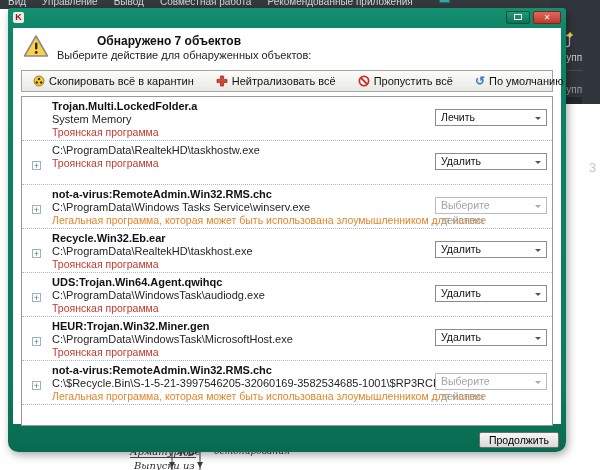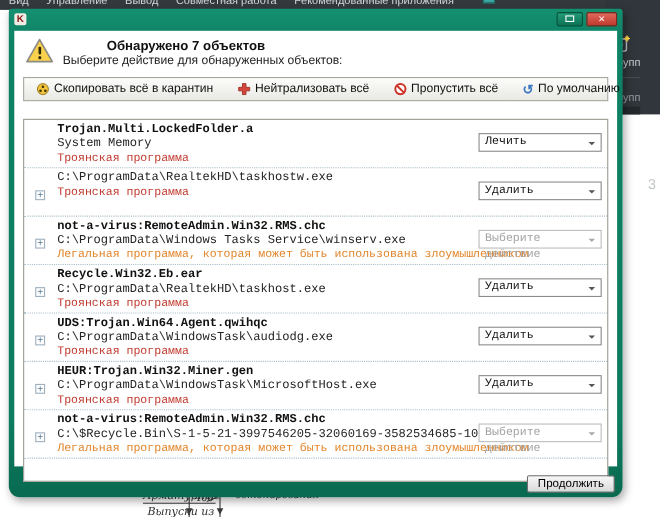--- a/index.html
+++ b/index.html
@@ -41,21 +41,21 @@
   .content{position:absolute;left:5px;right:5px;top:20px;bottom:28px;background:#ffffff;}
   .header{position:relative;height:42px;}
   .warn-icon{position:absolute;left:10px;top:6px;}
   .h-title{position:absolute;left:44px;top:6px;font-size:12px;font-weight:bold;color:#101010;margin-left:40px;}
   .h-sub{position:absolute;left:44px;top:21px;font-size:11px;color:#222222;}
   .toolbar{margin:0 8px;height:20px;border:1px solid #a6a69e;background:linear-gradient(#fcfcfa,#e8e8e4);
     display:flex;font-size:11px;color:#111;}
   .tool{display:flex;align-items:center;gap:4px;padding:0 11px;cursor:default;white-space:nowrap;}
   .tool svg{flex:0 0 auto;}
   .undo-glyph{color:#3a77c2;font-weight:bold;font-size:12px;line-height:12px;}
-  .list{margin:16px 8px 0 8px;border:1px solid #9a9a92;background:#ffffff;height:330px;overflow:hidden;box-sizing:border-box;font-family:Liberation Mono, monospace;}
+  .list{margin:4px 8px 0 8px;border:1px solid #9a9a92;background:#ffffff;height:330px;overflow:hidden;box-sizing:border-box;}
   .row{position:relative;padding:3px 6px 0 30px;border-bottom:1px dotted #a9bdc7;height:40px;box-sizing:content-box;}
   .r-name{font-size:11px;font-weight:bold;color:#111111;line-height:13px;white-space:nowrap;overflow:hidden;width:400px;}
   .r-path{font-size:11px;color:#242424;line-height:13px;white-space:nowrap;overflow:hidden;width:400px;}
   .r-class{font-size:10.5px;line-height:13px;white-space:nowrap;overflow:hidden;width:432px;}
   .r-class.trojan{color:#c13b30;}
   .r-class.legal{color:#e2862c;}
   .expand{position:absolute;left:10px;top:20px;width:9px;height:9px;border:1px solid #9eb0c0;background:#fdfdfd;
     font-size:9px;line-height:8px;text-align:center;color:#55788f;box-sizing:border-box;}
   .action{position:absolute;right:5px;top:12px;width:112px;height:17px;border:1px solid #8b8b8b;background:#ffffff;
     font-size:10.5px;line-height:15px;padding:0 33px 0 5px;color:#111111;box-sizing:border-box;}

